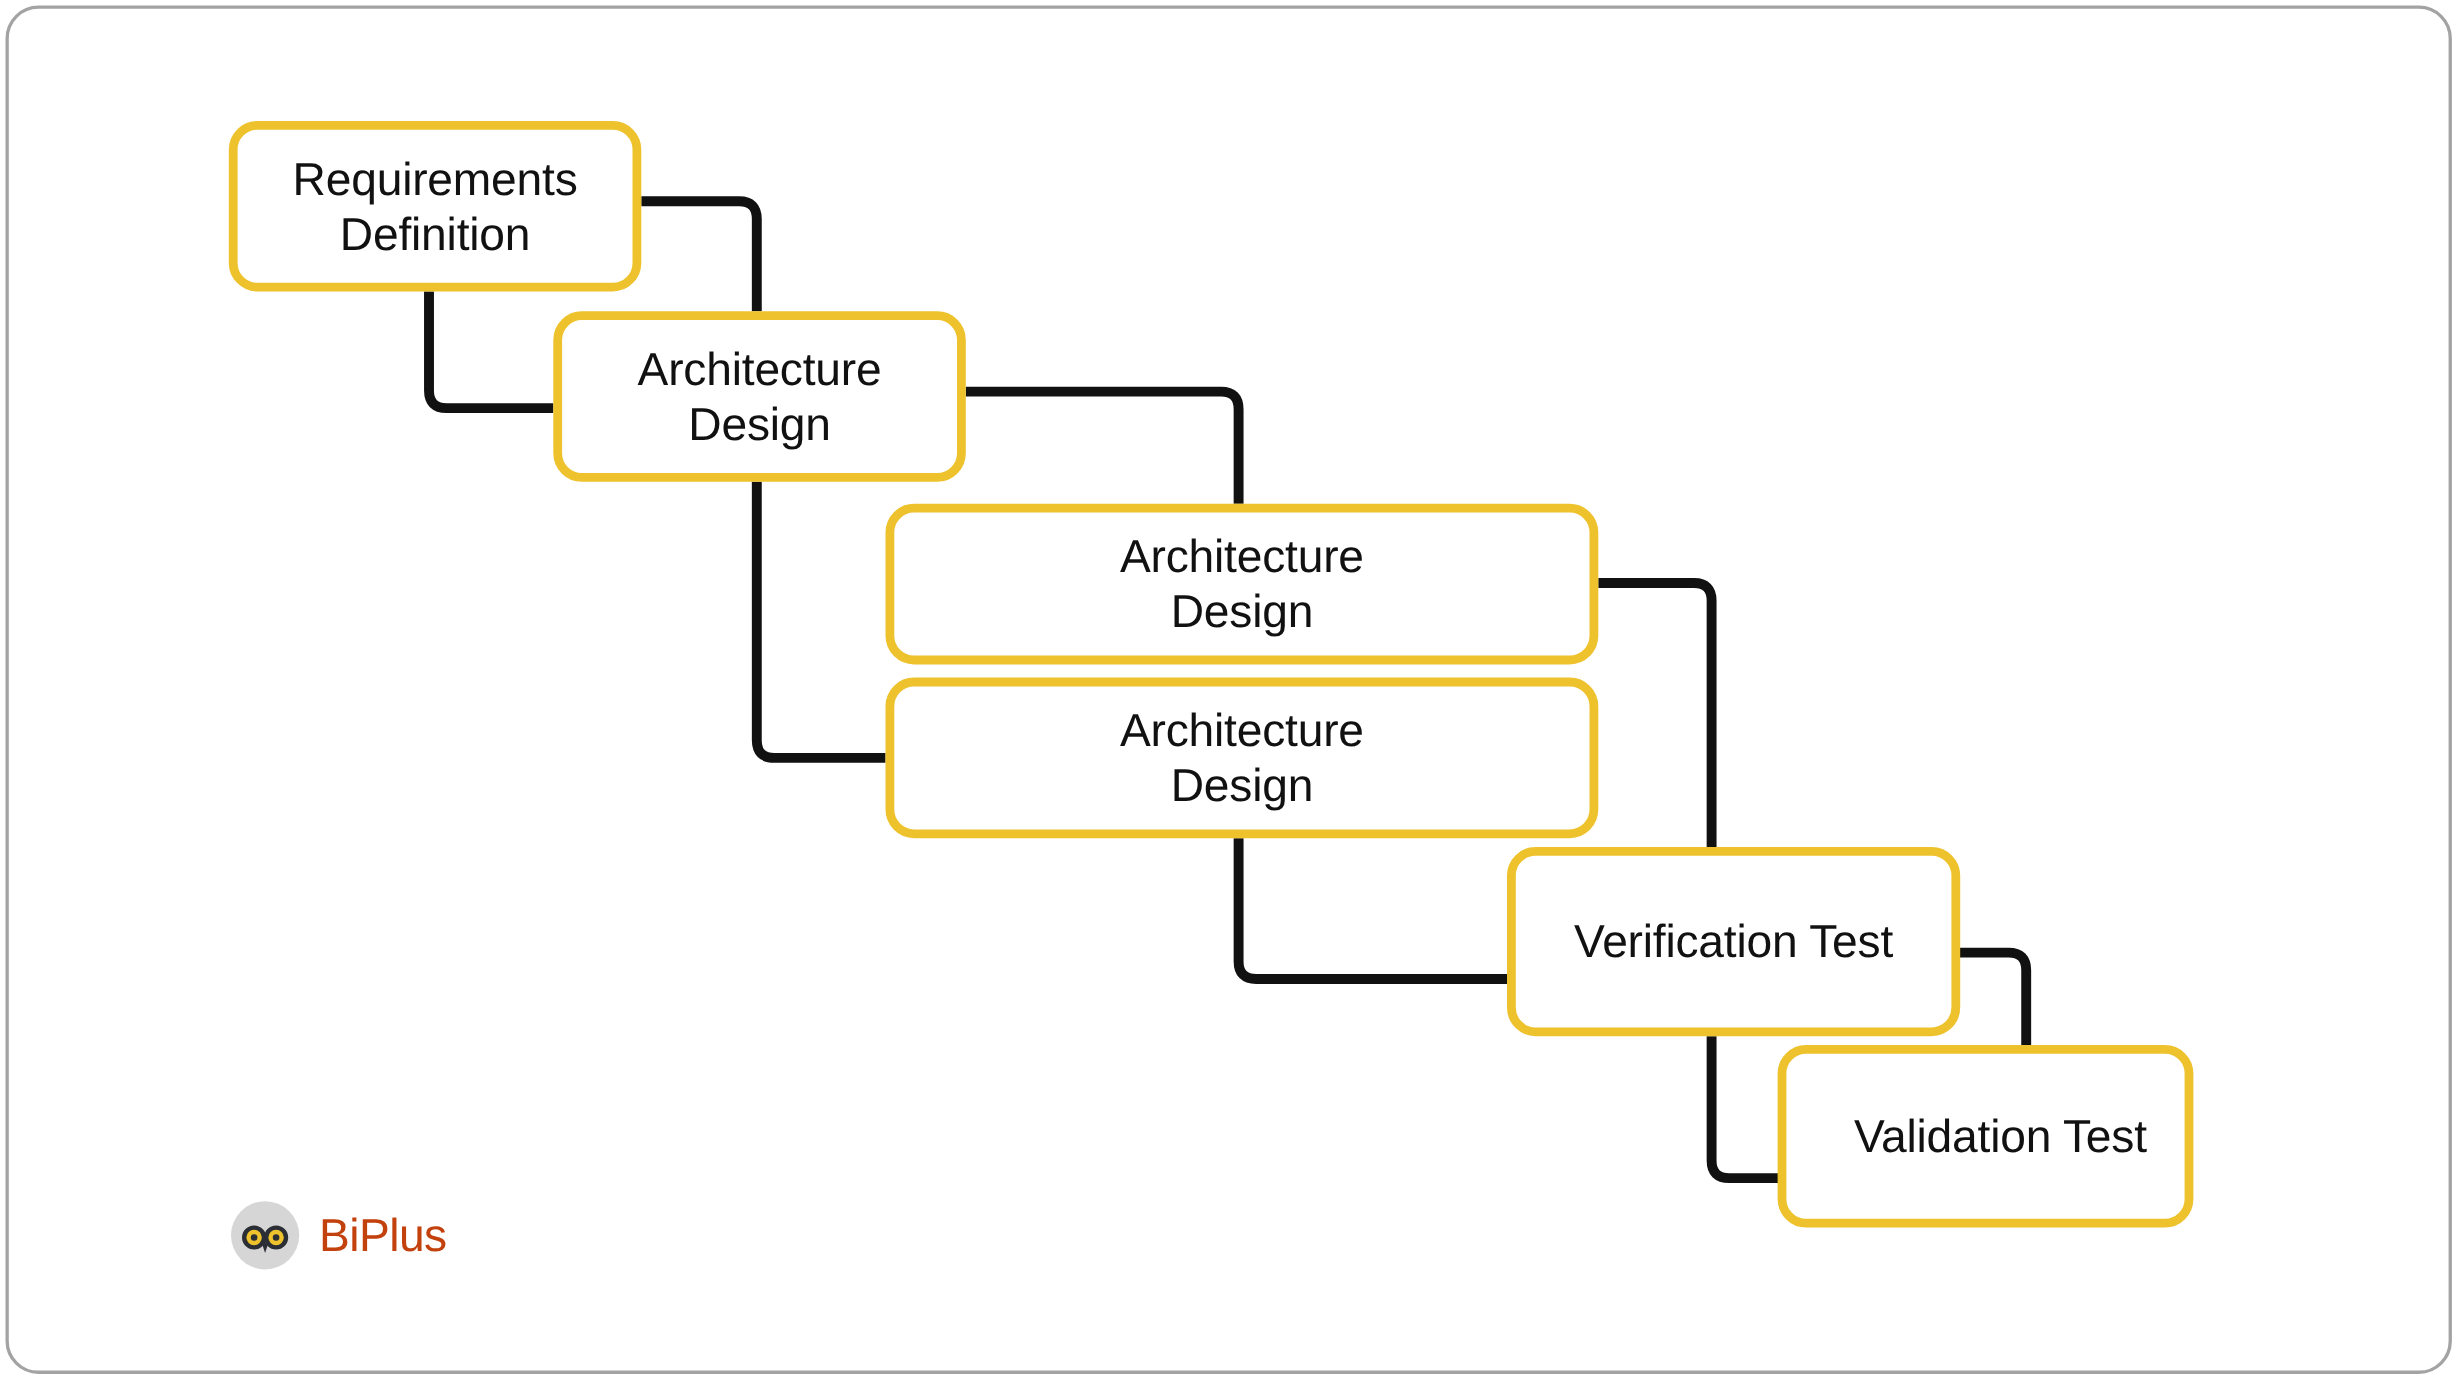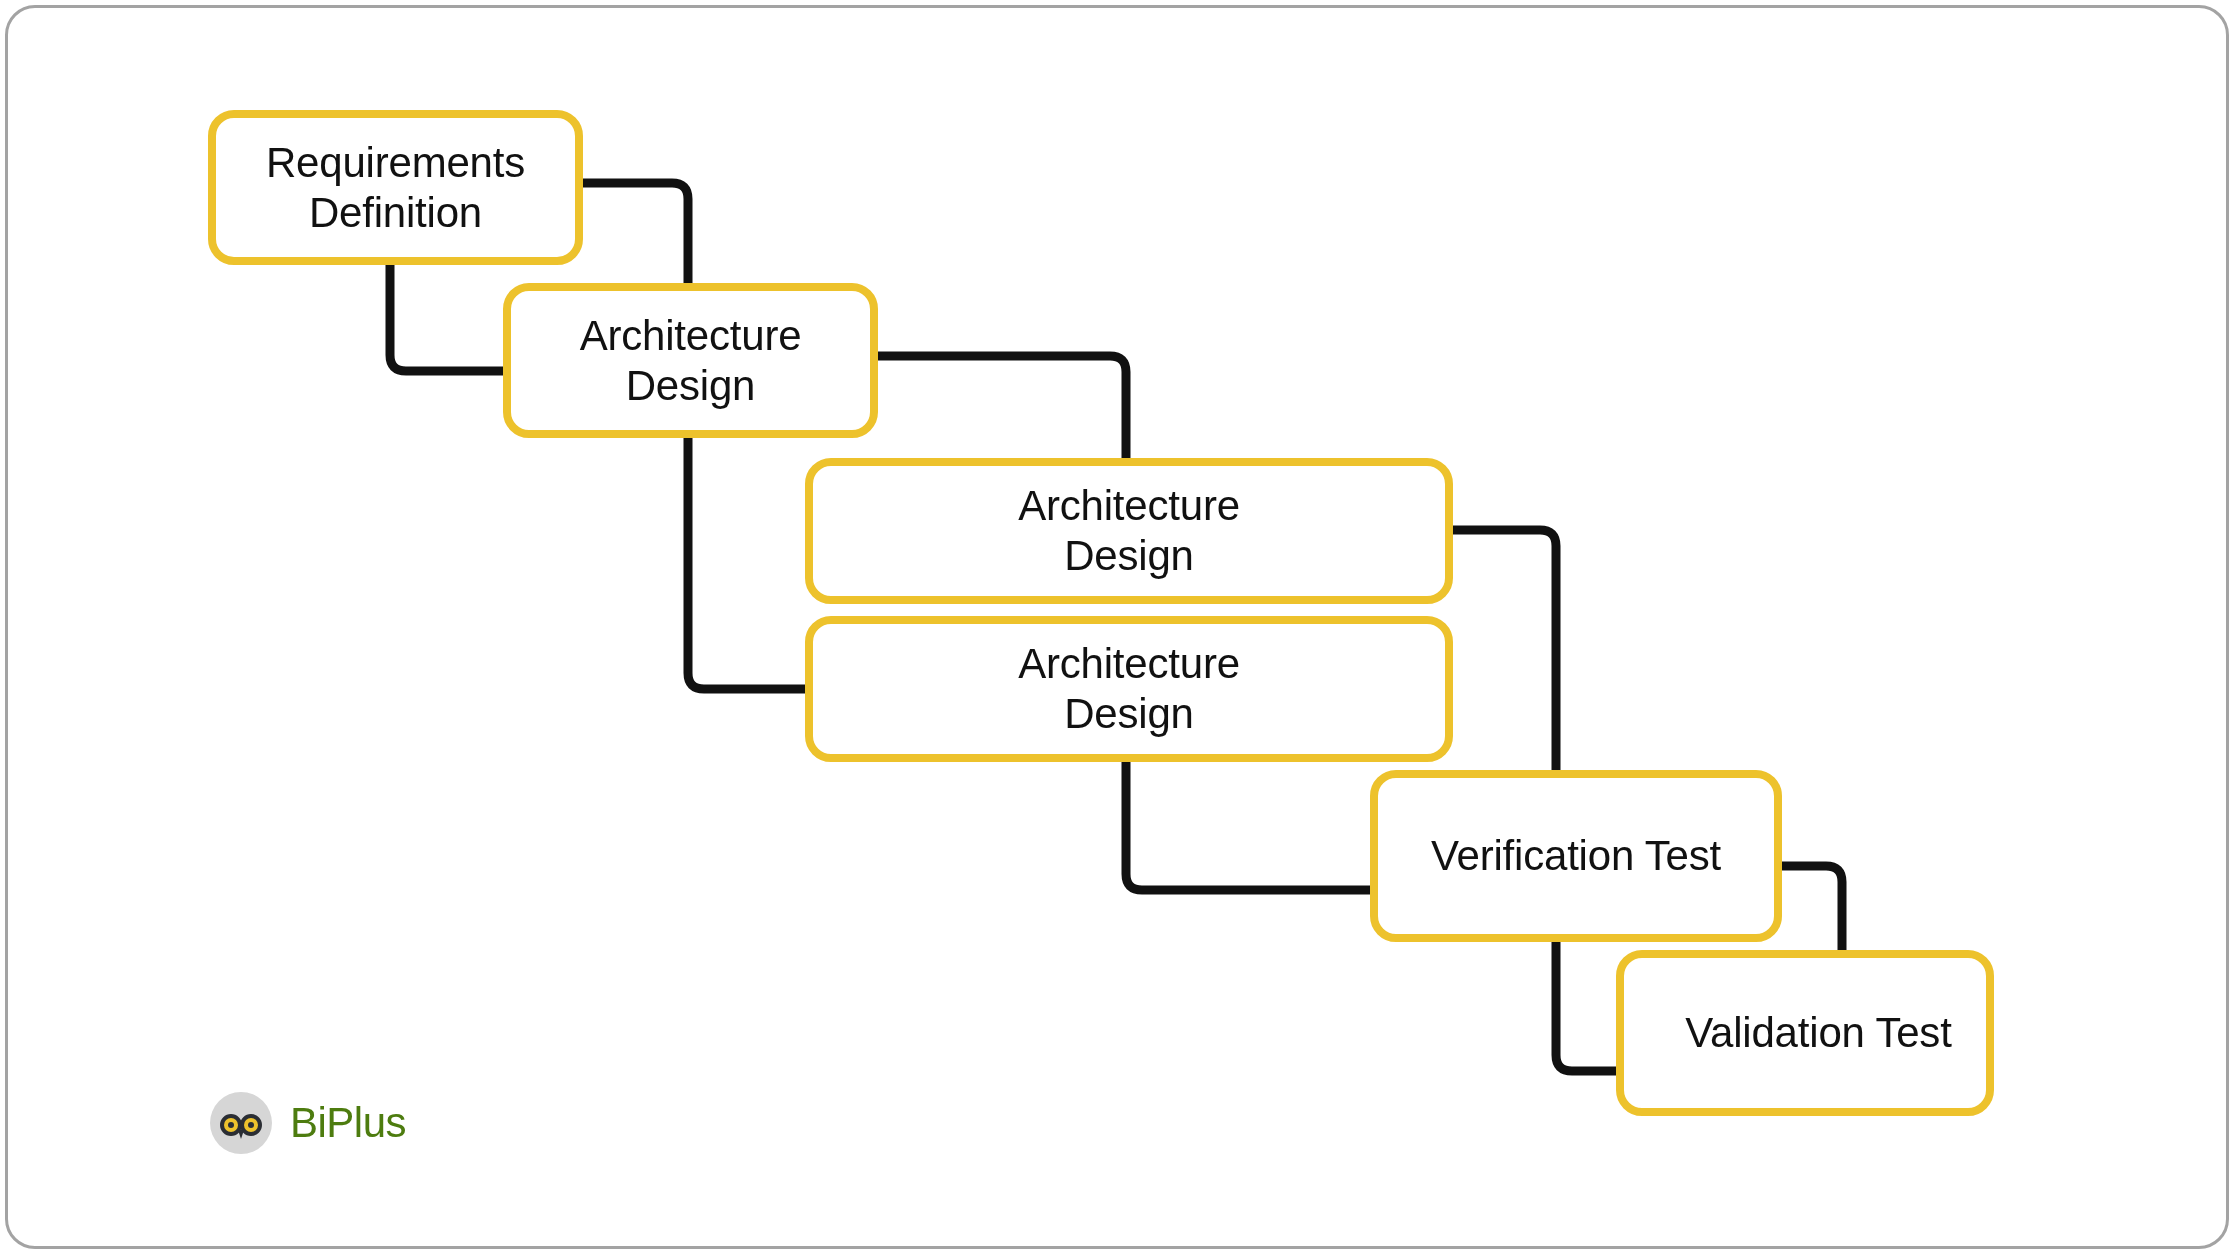--- a/index.html
+++ b/index.html
@@ -80,21 +80,21 @@
     height: 62px;
     border-radius: 50%;
     background: #d6d6d6;
     display: flex;
     align-items: center;
     justify-content: center;
   }
   #brand-name {
     font-family: "Liberation Sans", sans-serif;
     font-size: 42px;
-    color: #4d7c0f;
+    color: #c2410c;
     letter-spacing: -0.5px;
   }
 </style>
 </head>
 <body>
 
 <div id="canvas">
 
   <div id="page-frame"></div>
 

